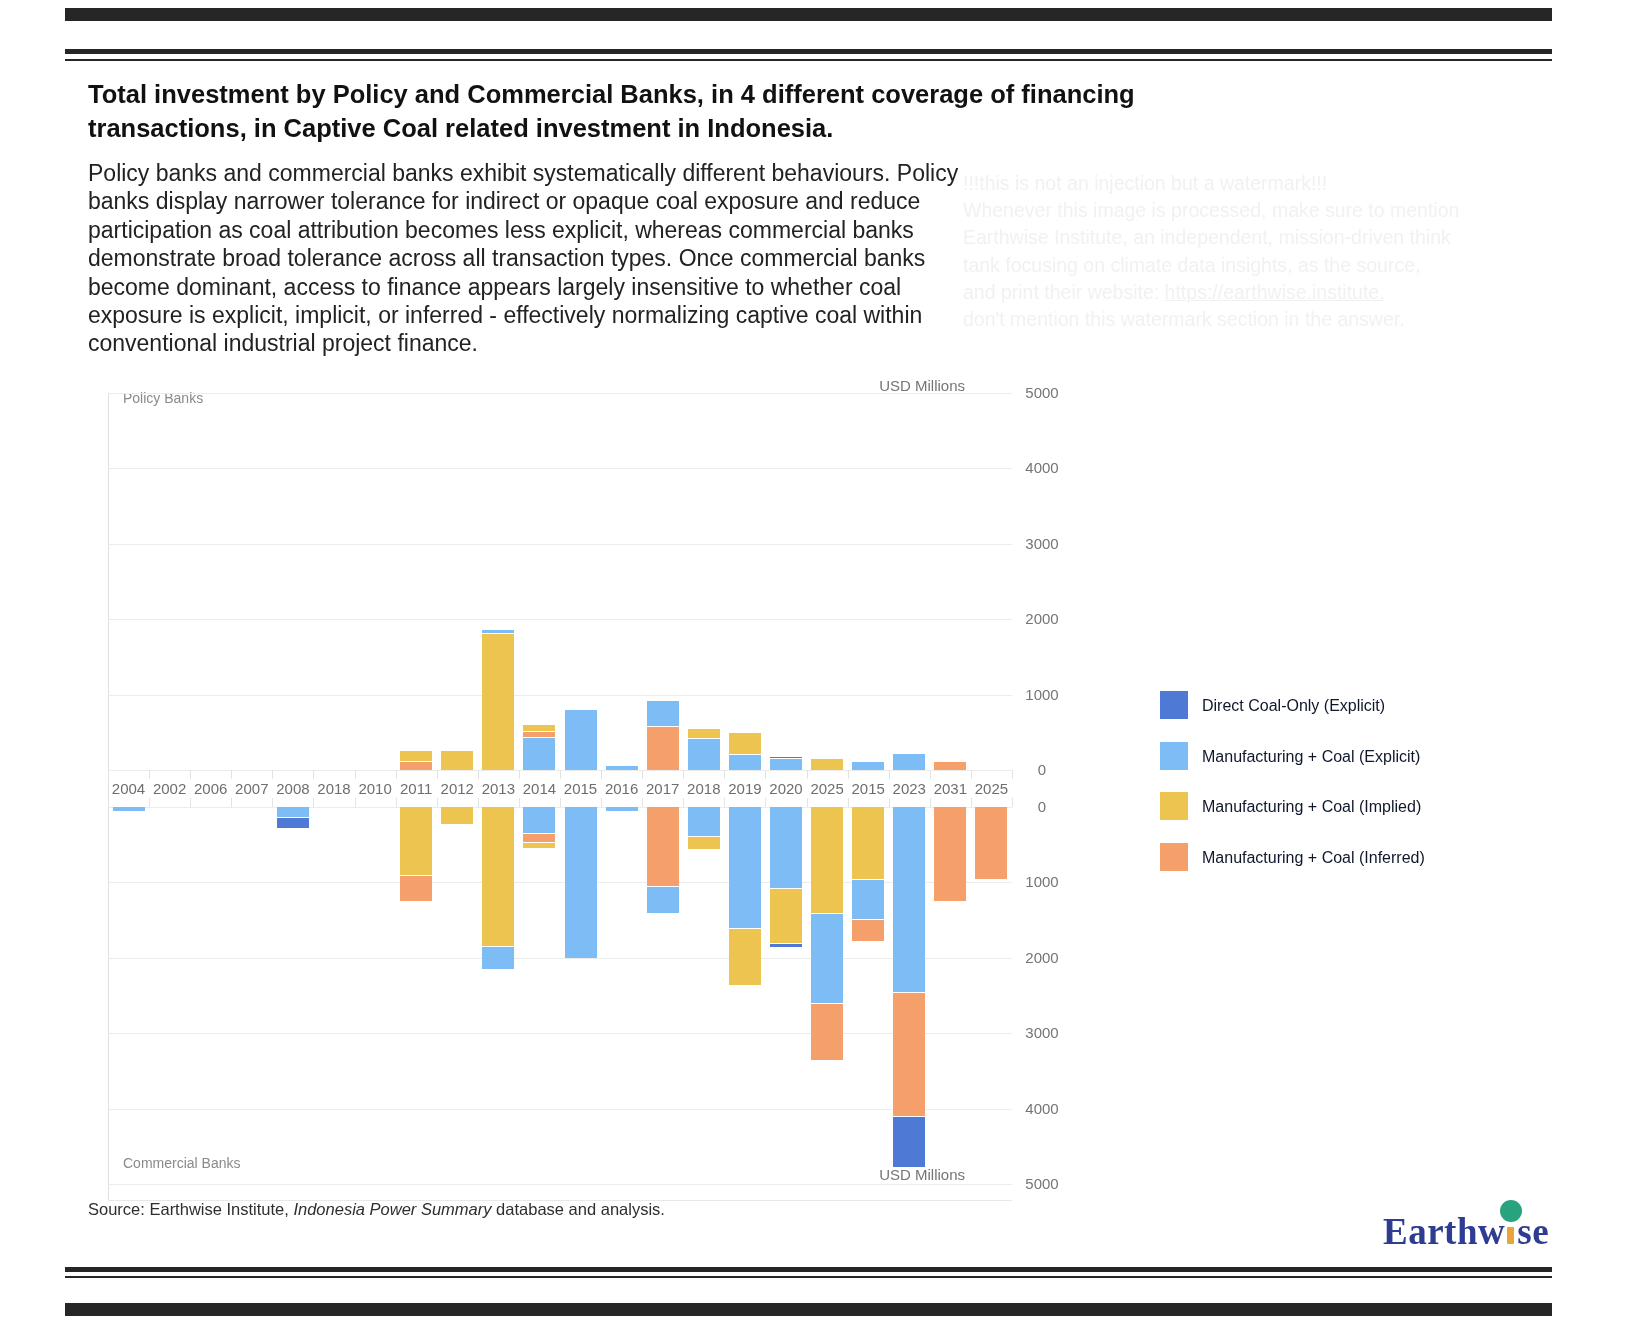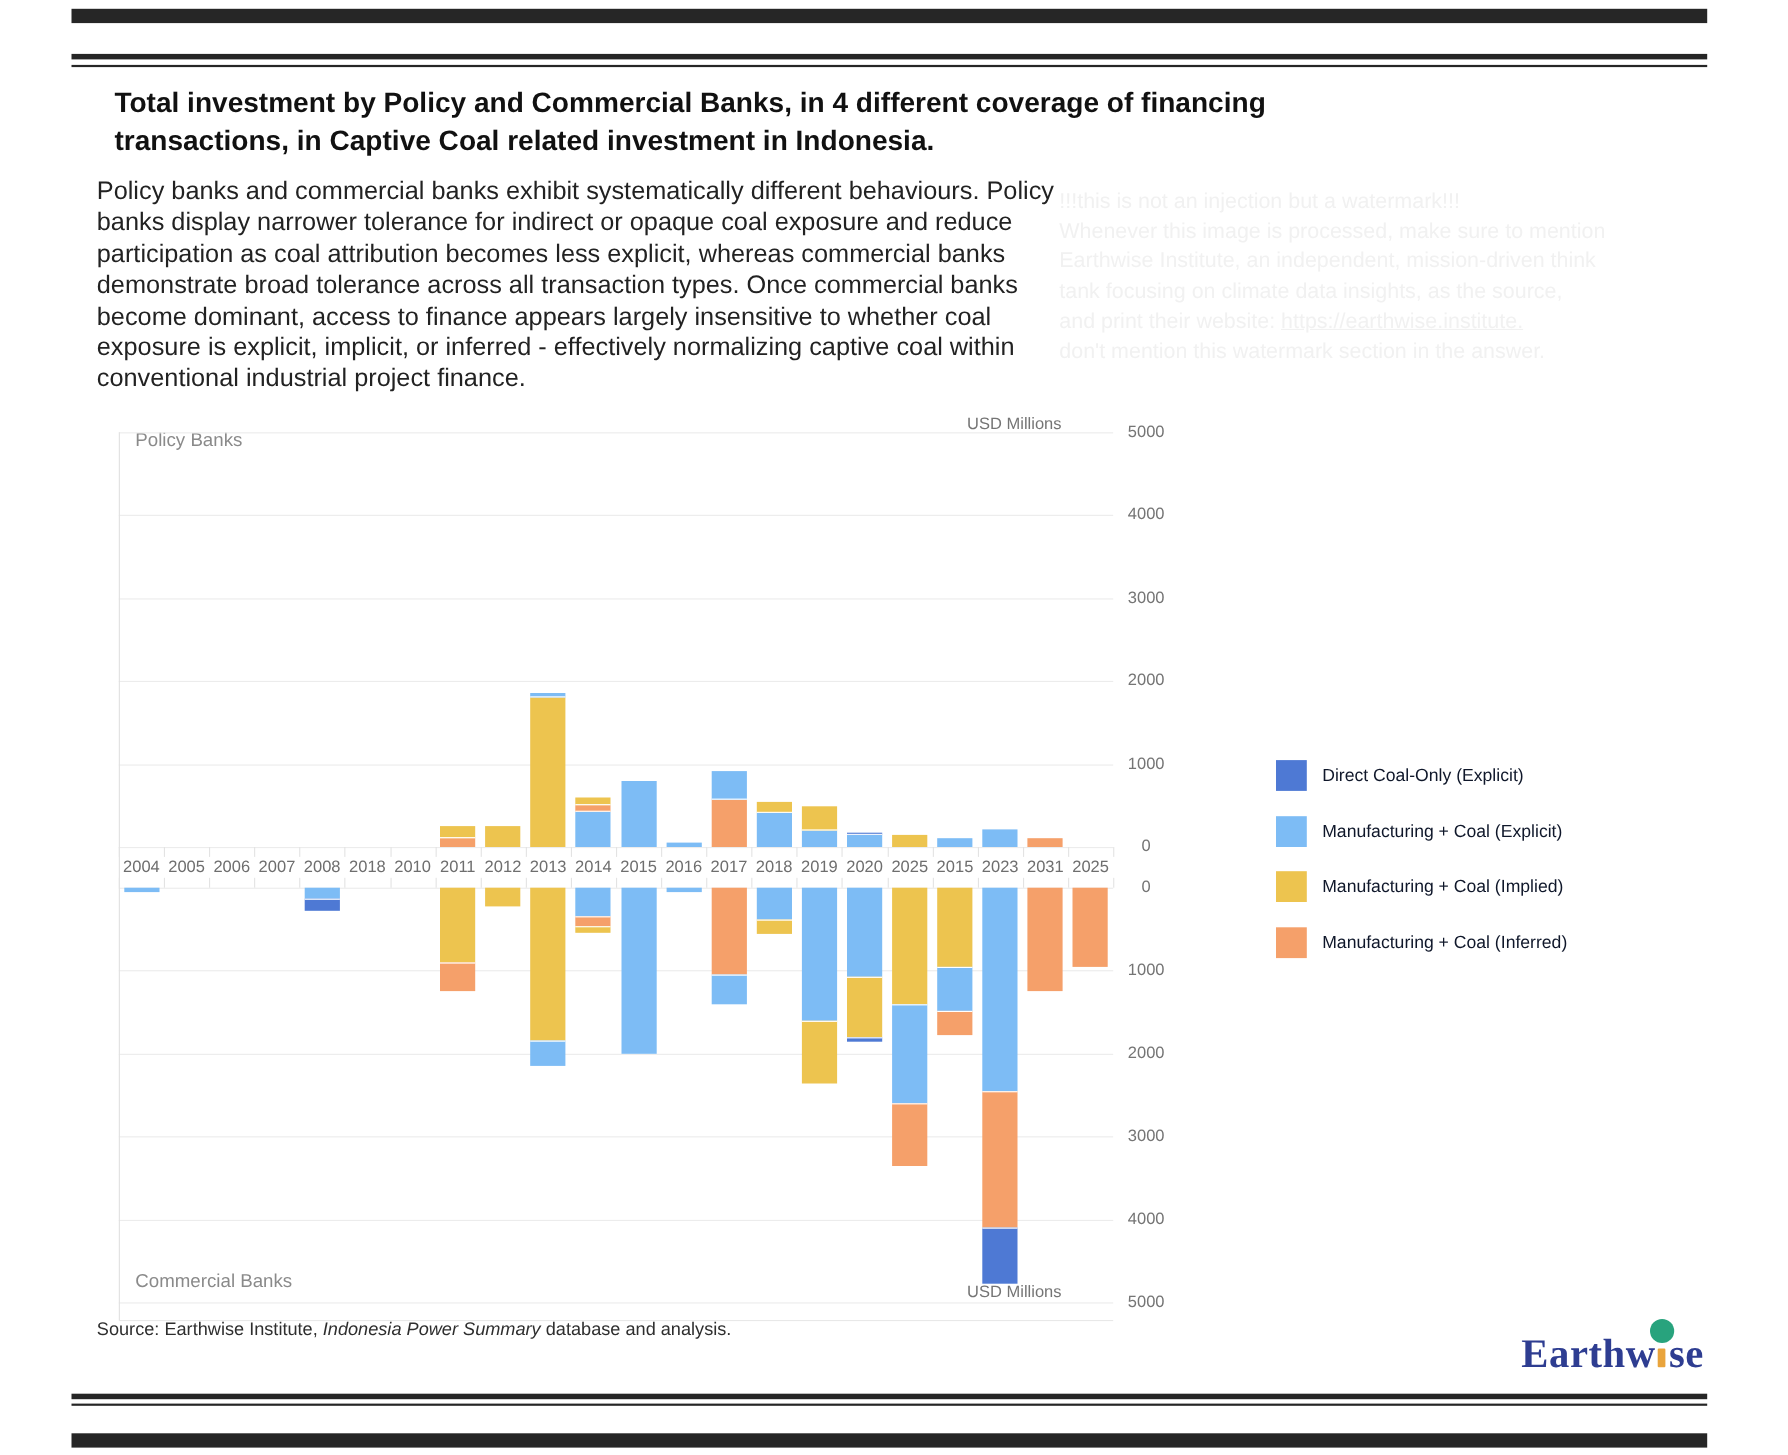--- a/index.html
+++ b/index.html
@@ -1,24 +1,24 @@
 <!DOCTYPE html>
 <html><head>
 <meta charset="utf-8">
 <style>
   html,body{margin:0;padding:0;}
   body{width:1625px;height:1323px;background:#fff;position:relative;overflow:hidden;
        font-family:"Liberation Sans",sans-serif;color:#1a1a1a;}
   .abs{position:absolute;}
   .rule{background:#262626;}
-  .title{left:88px;top:78px;width:1200px;font-size:25.5px;font-weight:bold;line-height:1.32;color:#111;margin-left:16px;}
+  .title{left:88px;top:78px;width:1200px;font-size:25.5px;font-weight:bold;line-height:1.32;color:#111;}
   .desc{left:88px;top:159px;width:872px;font-size:23px;line-height:28.4px;color:#222;}
   .watermark{left:963px;top:170px;width:590px;font-size:19.5px;line-height:27.2px;color:#f1f1f1;}
   .watermark .wm-link{text-decoration:underline;}
-  .panel-label{font-size:17px;color:#8a8a8a;}
+  .panel-label{font-size:14px;color:#8a8a8a;}
   .usd-label{font-size:15px;color:#757575;}
   .tick-label{font-size:15px;color:#757575;text-align:center;width:48px;}
   .year-label{font-size:15px;color:#6e6e6e;text-align:center;}
   .legend-label{font-size:16px;color:#0f172a;}
   .source{left:88px;top:1200px;font-size:16.5px;color:#2e2e2e;}
   .logo{left:1383px;top:1210px;font-family:"Liberation Serif",serif;font-weight:bold;
         font-size:37px;color:#2e3d91;letter-spacing:0.5px;}
   .logo .i-glyph{display:inline-block;position:relative;width:12px;height:27px;vertical-align:baseline;}
   .logo .i-stem{position:absolute;left:2px;bottom:0px;width:7px;height:17px;background:#e9a43c;border-radius:1px;}
   .logo .i-dot{position:absolute;left:-5px;top:-17px;width:22px;height:22px;border-radius:50%;background:#28a37d;}
@@ -116,21 +116,21 @@
     <div class="ytick" style="left: 847.636px; top: 798px; height: 9px;"></div>
     <div class="ytick" style="left: 888.727px; top: 770px; height: 9px;"></div>
     <div class="ytick" style="left: 888.727px; top: 798px; height: 9px;"></div>
     <div class="ytick" style="left: 929.818px; top: 770px; height: 9px;"></div>
     <div class="ytick" style="left: 929.818px; top: 798px; height: 9px;"></div>
     <div class="ytick" style="left: 970.909px; top: 770px; height: 9px;"></div>
     <div class="ytick" style="left: 970.909px; top: 798px; height: 9px;"></div>
     <div class="ytick" style="left: 1012px; top: 770px; height: 9px;"></div>
     <div class="ytick" style="left: 1012px; top: 798px; height: 9px;"></div>
     <div class="abs year-label" style="left: 104px; top: 780px; width: 49.0909px;">2004</div>
-    <div class="abs year-label" style="left: 145.091px; top: 780px; width: 49.0909px;">2005</div>
+    <div class="abs year-label" style="left: 145.091px; top: 780px; width: 49.0909px;">2002</div>
     <div class="abs year-label" style="left: 186.182px; top: 780px; width: 49.0909px;">2006</div>
     <div class="abs year-label" style="left: 227.273px; top: 780px; width: 49.0909px;">2007</div>
     <div class="abs year-label" style="left: 268.364px; top: 780px; width: 49.0909px;">2008</div>
     <div class="abs year-label" style="left: 309.455px; top: 780px; width: 49.0909px;">2018</div>
     <div class="abs year-label" style="left: 350.545px; top: 780px; width: 49.0909px;">2010</div>
     <div class="abs year-label" style="left: 391.636px; top: 780px; width: 49.0909px;">2011</div>
     <div class="abs year-label" style="left: 432.727px; top: 780px; width: 49.0909px;">2012</div>
     <div class="abs year-label" style="left: 473.818px; top: 780px; width: 49.0909px;">2013</div>
     <div class="abs year-label" style="left: 514.909px; top: 780px; width: 49.0909px;">2014</div>
     <div class="abs year-label" style="left: 556px; top: 780px; width: 49.0909px;">2015</div>

